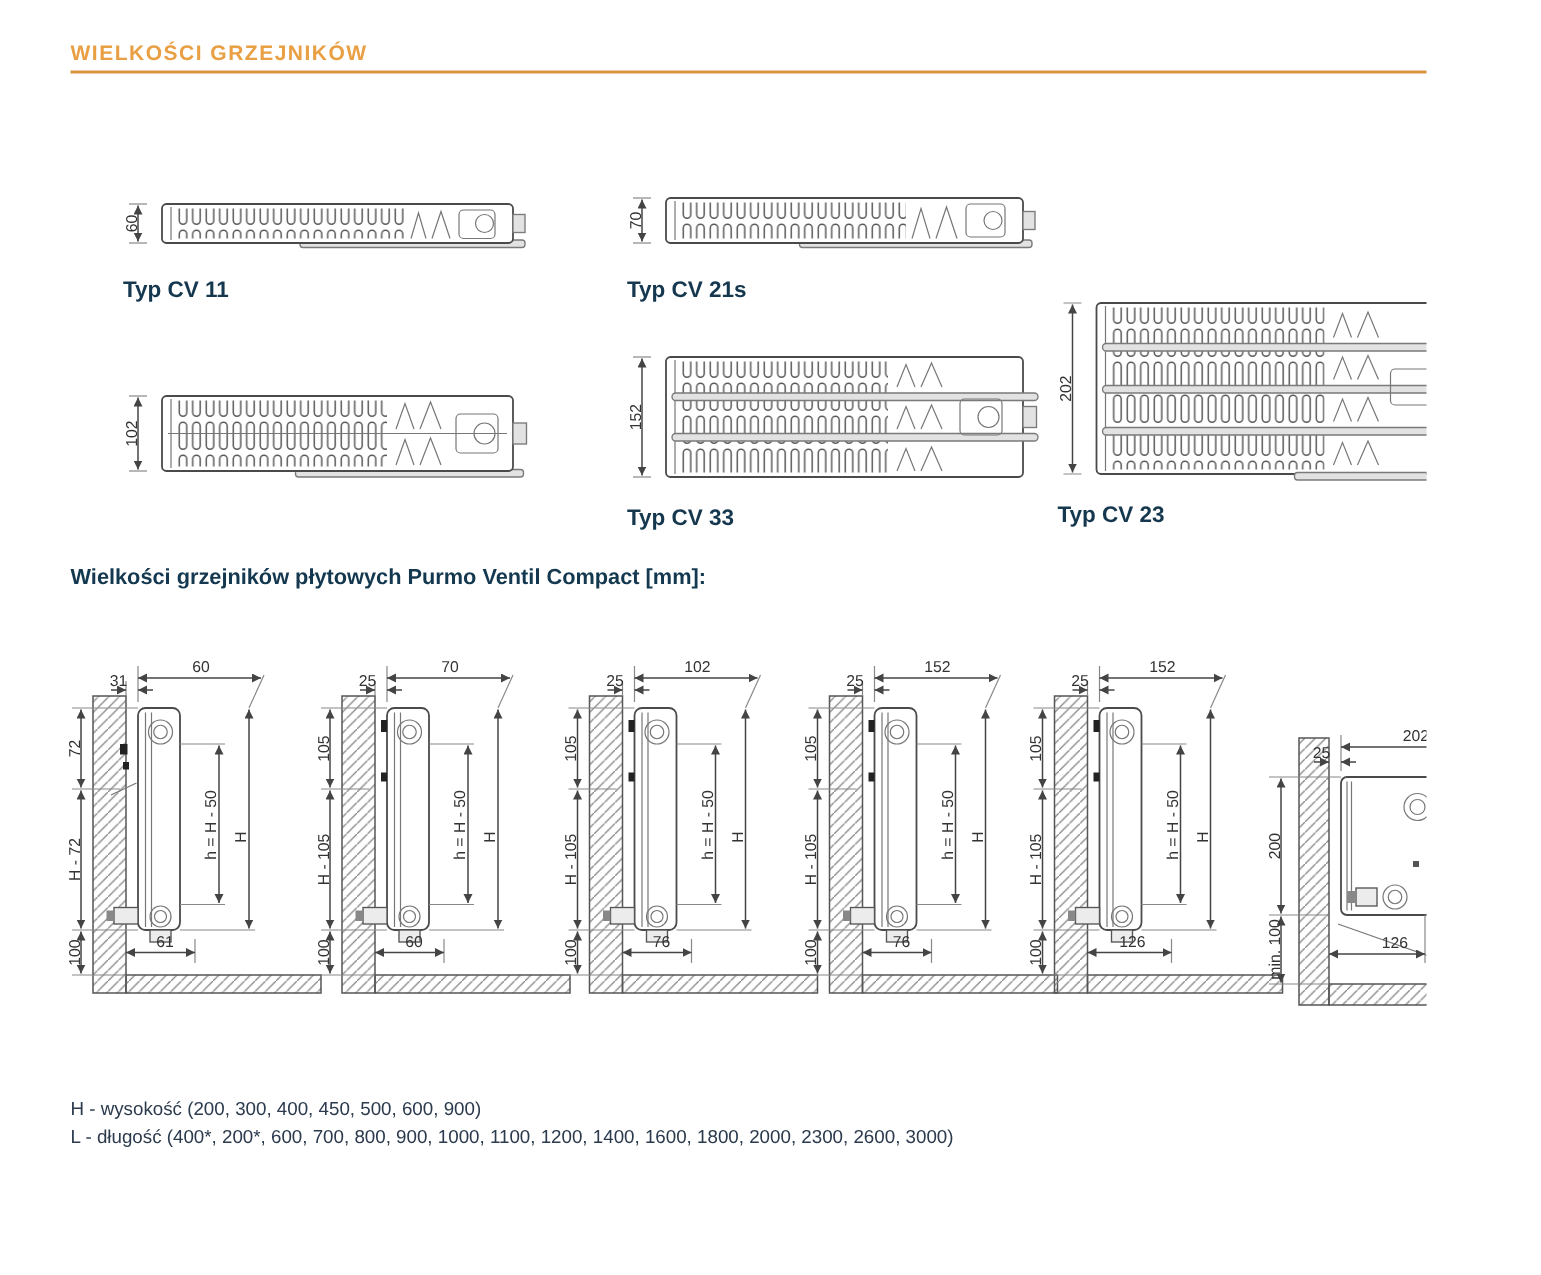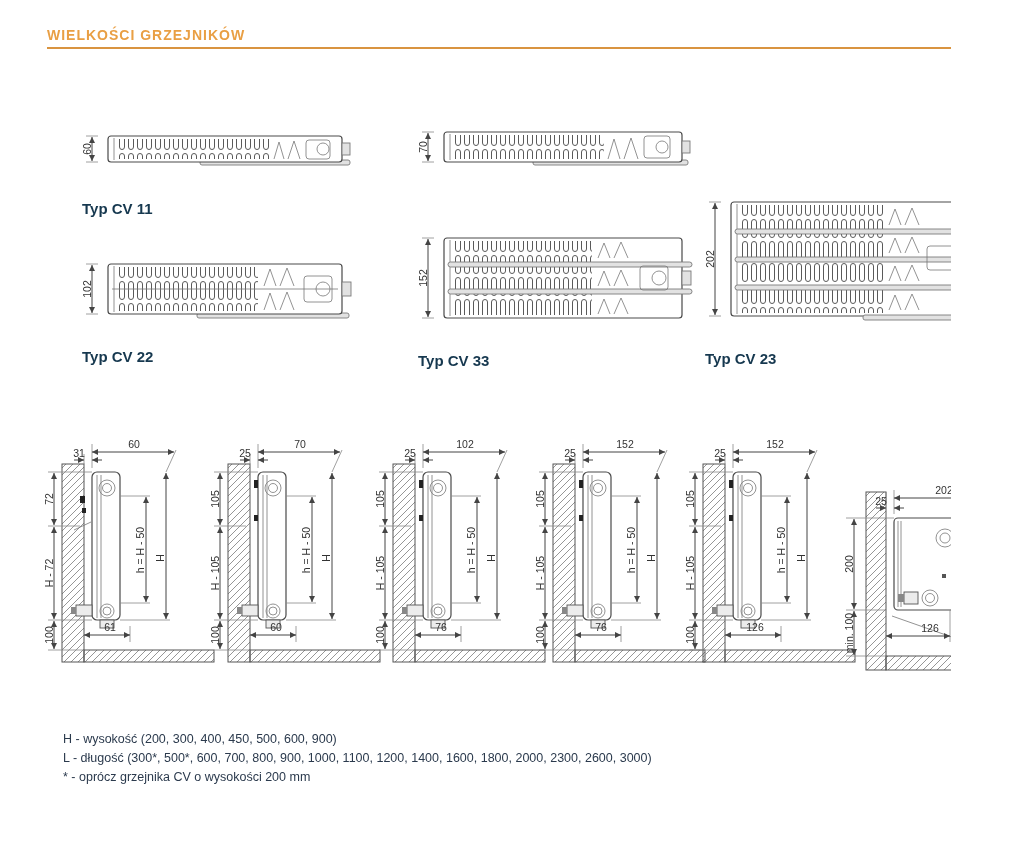--- a/index.html
+++ b/index.html
@@ -3,26 +3,26 @@
 <meta charset="utf-8">
 <style>
   html,body{margin:0;padding:0;background:#ffffff;}
   .page{position:relative;width:951px;height:850px;background:#fff;overflow:hidden;
         font-family:"Liberation Sans", sans-serif;}
   .title{position:absolute;left:47px;top:27px;font-size:14px;font-weight:600;
          letter-spacing:1px;color:#E99F44;}
   .title-rule{position:absolute;left:47px;top:47px;width:928px;height:0;
               border-top:2px solid #D99440;}
   .top-fig{position:absolute;}
-  .fig-label{margin-top:24px;font-size:15px;font-weight:700;color:#16384F;}
+  .fig-label{margin-top:8px;font-size:15px;font-weight:700;color:#16384F;}
   .section-heading{position:absolute;left:47px;top:377px;font-size:14.5px;font-weight:700;
                    color:#13384F;}
   .side-fig{position:absolute;}
   .legend{position:absolute;left:47px;top:730px;font-size:12.5px;color:#2B3A4D;
-          line-height:19px;margin-left:16px;}
+          line-height:19px;}
   svg text{font-family:"Liberation Sans", sans-serif;}
   .dm{font-size:10.5px;fill:#333;}
   .dim{stroke:#444;stroke-width:1;fill:none;}
   .ext{stroke:#888;stroke-width:0.8;fill:none;}
   .body-line{stroke:#4a4a4a;stroke-width:1.2;fill:#ffffff;}
   .thin{stroke:#777;stroke-width:0.8;fill:none;}
   .pipe{fill:#e2e2e2;stroke:#7a7a7a;stroke-width:0.9;}
 </style>
 </head>
 <body>
@@ -72,40 +72,40 @@
       <text class="dm" transform="rotate(-90 6 21)" x="6" y="24" text-anchor="middle">70</text>
       <rect class="pipe" x="115" y="34" width="155" height="5" rx="2"></rect>
       <rect class="body-line" x="26" y="6" width="238" height="30" rx="3"></rect>
       <line class="thin" x1="32" y1="8" x2="32" y2="34"></line>
       <rect x="36" y="9" width="150" height="24" fill="url(#finP)"></rect>
       <path class="thin" d="M190,33 L196,13 L202,33 M206,33 L213,12 L220,33"></path>
       <rect class="thin" x="226" y="10" width="26" height="22" rx="3"></rect>
       <circle class="thin" cx="244" cy="21" r="6"></circle>
       <rect class="pipe" x="264" y="15" width="8" height="12"></rect>
     </svg>
+    <div class="fig-label">Typ CV 21s</div>
   </div>
 
   <div class="top-fig" style="left:82px;top:258px;">
     <svg width="272" height="62" viewBox="0 0 272 62">
       <line class="ext" x1="4" y1="6" x2="16" y2="6"></line>
       <line class="ext" x1="4" y1="56" x2="16" y2="56"></line>
       <path class="dim" d="M10,7 V55" marker-start="url(#arw)" marker-end="url(#arw)"></path>
       <text class="dm" transform="rotate(-90 6 31)" x="6" y="34" text-anchor="middle">102</text>
       <rect class="pipe" x="115" y="55" width="152" height="5" rx="2"></rect>
       <rect class="body-line" x="26" y="6" width="234" height="50" rx="3"></rect>
       <line class="thin" x1="32" y1="8" x2="32" y2="54"></line>
       <rect x="36" y="9" width="140" height="44" fill="url(#finP)"></rect>
       <path class="thin" d="M182,28 L188,11 L194,28 M198,28 L205,10 L212,28"></path>
       <path class="thin" d="M182,52 L188,35 L194,52 M198,52 L205,34 L212,52"></path>
       <line class="thin" x1="30" y1="31" x2="256" y2="31"></line>
       <rect class="thin" x="222" y="18" width="28" height="26" rx="3"></rect>
       <circle class="thin" cx="241" cy="31" r="7"></circle>
       <rect class="pipe" x="260" y="24" width="9" height="14"></rect>
     </svg>
-    <div class="fig-label">Typ CV 22</div>
   </div>
 
   <div class="top-fig" style="left:418px;top:232px;">
     <svg width="280" height="92" viewBox="0 0 280 92">
       <line class="ext" x1="4" y1="6" x2="16" y2="6"></line>
       <line class="ext" x1="4" y1="86" x2="16" y2="86"></line>
       <path class="dim" d="M10,7 V85" marker-start="url(#arw)" marker-end="url(#arw)"></path>
       <text class="dm" transform="rotate(-90 6 46)" x="6" y="49" text-anchor="middle">152</text>
       <rect class="body-line" x="26" y="6" width="238" height="80" rx="3"></rect>
       <line class="thin" x1="32" y1="8" x2="32" y2="84"></line>
@@ -138,20 +138,21 @@
       <path class="thin" d="M184,57 L190,42 L196,57 M200,57 L207,41 L214,57"></path>
       <path class="thin" d="M184,85 L190,70 L196,85 M200,85 L207,69 L214,85"></path>
       <path class="thin" d="M184,114 L190,99 L196,114 M200,114 L207,98 L214,114"></path>
       <rect class="thin" x="222" y="50" width="30" height="24" rx="3"></rect>
       <rect class="pipe" x="284" y="55" width="10" height="15"></rect>
       <rect class="pipe" x="158" y="119" width="138" height="5" rx="2"></rect>
     </svg>
     <div class="fig-label">Typ CV 23</div>
   </div>
 
+  <div class="section-heading">Wielkości grzejników płytowych Purmo Ventil Compact [mm]:</div>
 
   <div class="side-fig" style="left:44px;top:430px;">
     <svg width="175" height="240" viewBox="0 0 175 240">
       <rect x="18" y="34" width="22" height="198" fill="url(#hatchP)" stroke="#555" stroke-width="1"></rect>
       <rect x="40" y="220" width="130" height="12" fill="url(#hatchP)" stroke="#555" stroke-width="1"></rect>
       <g>
         <rect class="body-line" x="48" y="42" width="28" height="148" rx="5"></rect>
         <line class="thin" x1="53" y1="45" x2="53" y2="188"></line>
         <line class="thin" x1="57" y1="45" x2="57" y2="188"></line>
         <circle class="thin" cx="63" cy="58" r="8" fill="#fff"></circle>
@@ -445,17 +446,16 @@
         <text class="dm" transform="rotate(-90 8 155)" x="8" y="158" text-anchor="middle">min. 100</text>
         <line class="ext" x1="108" y1="132" x2="108" y2="164"></line>
         <path class="dim" d="M44,158 H108" marker-start="url(#arw)" marker-end="url(#arw)"></path>
         <text class="dm" x="88" y="154" text-anchor="middle">126</text>
       </g>
     </svg>
   </div>
 
   <div class="legend">
     <div>H - wysokość (200, 300, 400, 450, 500, 600, 900)</div>
-    <div>L - długość (300*, 500*, 600, 700, 800, 900, 1000, 1100, 1200, 1400, 1600, 1800, 2000, 2300, 2600, 3000)</div>
-    <div>* - oprócz grzejnika CV o wysokości 200 mm</div>
+    <div>L - długość (400*, 200*, 600, 700, 800, 900, 1000, 1100, 1200, 1400, 1600, 1800, 2000, 2300, 2600, 3000)</div>
   </div>
 
 </div>
 
 </body></html>

